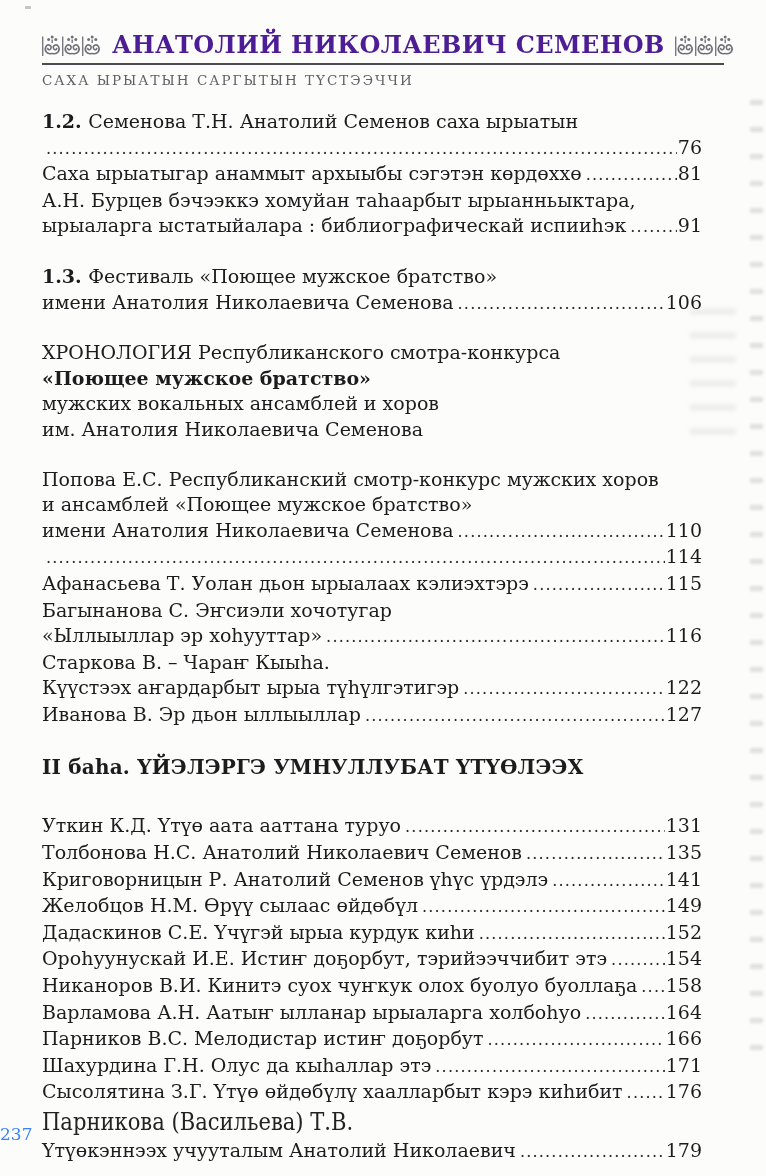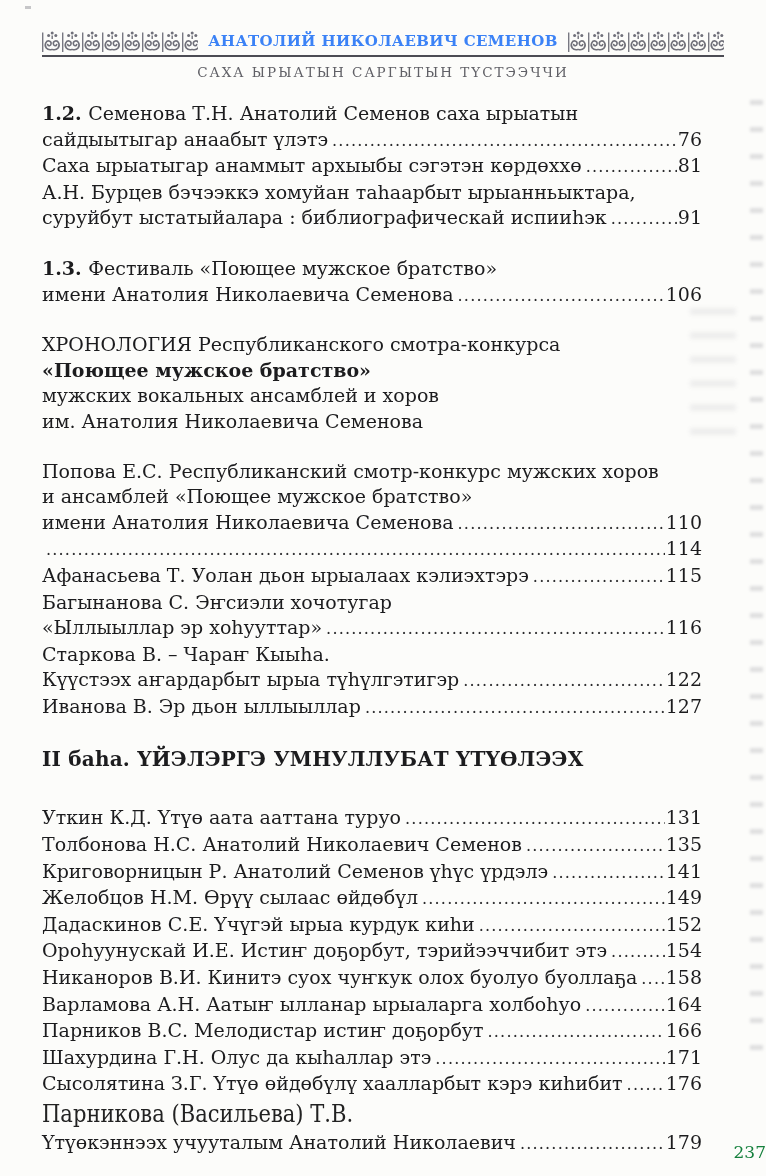--- a/index.html
+++ b/index.html
@@ -16,25 +16,25 @@
   
   .hdr{
     display:flex;align-items:center;
     border-bottom:2px solid #4c4c54;
     padding-bottom:1px;
     margin-right:-22px; 
   }
   .orn{flex:1;height:24px;min-width:60px;}
   .hdr-title{
     white-space:nowrap;
-    font-weight:bold;font-size:15px;letter-spacing:.4px;
-    padding:0 10px 3px 10px;color:#3b82f6;
+    font-weight:bold;font-size:24px;letter-spacing:.4px;
+    padding:0 10px 3px 10px;color:#4c1d95;
   }
   .subtitle{
-    text-align:center;margin-top:7px;margin-right:-22px;
+    margin-top:7px;margin-right:-22px;
     font-size:13.5px;letter-spacing:2px;color:#606066;
   }
 
   
   .toc{margin-top:21px;font-size:19px;}
   .block{margin-bottom:24px;}
   .row{display:flex;align-items:baseline;line-height:25.6px;}
   .txt{white-space:pre-wrap;}
   .row.bold .txt{font-weight:bold;}
   .dotfill{
@@ -49,21 +49,21 @@
   .row.alt{line-height:32px;}
   .row.alt .txt{
     display:inline-block;
     transform:scaleX(.86);transform-origin:0 60%;
     font-size:24.5px;color:#222;
   }
 
   
   .footer{
     position:absolute;left:0;right:0;top:1124px;
-    text-align:right;font-size:17px;color:#15803d;margin-top:18px;
+    text-align:left;font-size:17px;color:#3b82f6;
   }
 
   
   .ghost-col{
     position:absolute;right:3px;top:100px;width:13px;height:960px;
     background:repeating-linear-gradient(180deg,
       rgba(95,95,108,.34) 0 5px, transparent 5px 27px);
     filter:blur(1.5px);opacity:.55;pointer-events:none;
   }
   .ghost-smudge{
@@ -110,34 +110,33 @@
   </div>
 
   <div class="subtitle">САХА ЫРЫАТЫН САРГЫТЫН ТҮСТЭЭЧЧИ</div>
 
   <div class="toc">
       <div class="block">
         <div class="row">
           <span class="txt"><b>1.2. </b>Семенова Т.Н. Анатолий Семенов саха ырыатын</span>
         </div>
         <div class="row">
-          <span class="txt">сайдыытыгар анаабыт үлэтэ</span>
           <span class="dotfill"></span>
           <span class="pg">76</span>
         </div>
         <div class="row">
           <span class="txt">Саха ырыатыгар анаммыт архыыбы сэгэтэн көрдөххө</span>
           <span class="dotfill"></span>
           <span class="pg">81</span>
         </div>
         <div class="row">
           <span class="txt">А.Н. Бурцев бэчээккэ хомуйан таһаарбыт ырыанньыктара,</span>
         </div>
         <div class="row">
-          <span class="txt">суруйбут ыстатыйалара : библиографическай испииһэк</span>
+          <span class="txt">ырыаларга ыстатыйалара : библиографическай испииһэк</span>
           <span class="dotfill"></span>
           <span class="pg">91</span>
         </div>
       </div>
       <div class="block">
         <div class="row">
           <span class="txt"><b>1.3. </b>Фестиваль «Поющее мужское братство»</span>
         </div>
         <div class="row">
           <span class="txt">имени Анатолия Николаевича Семенова</span>

